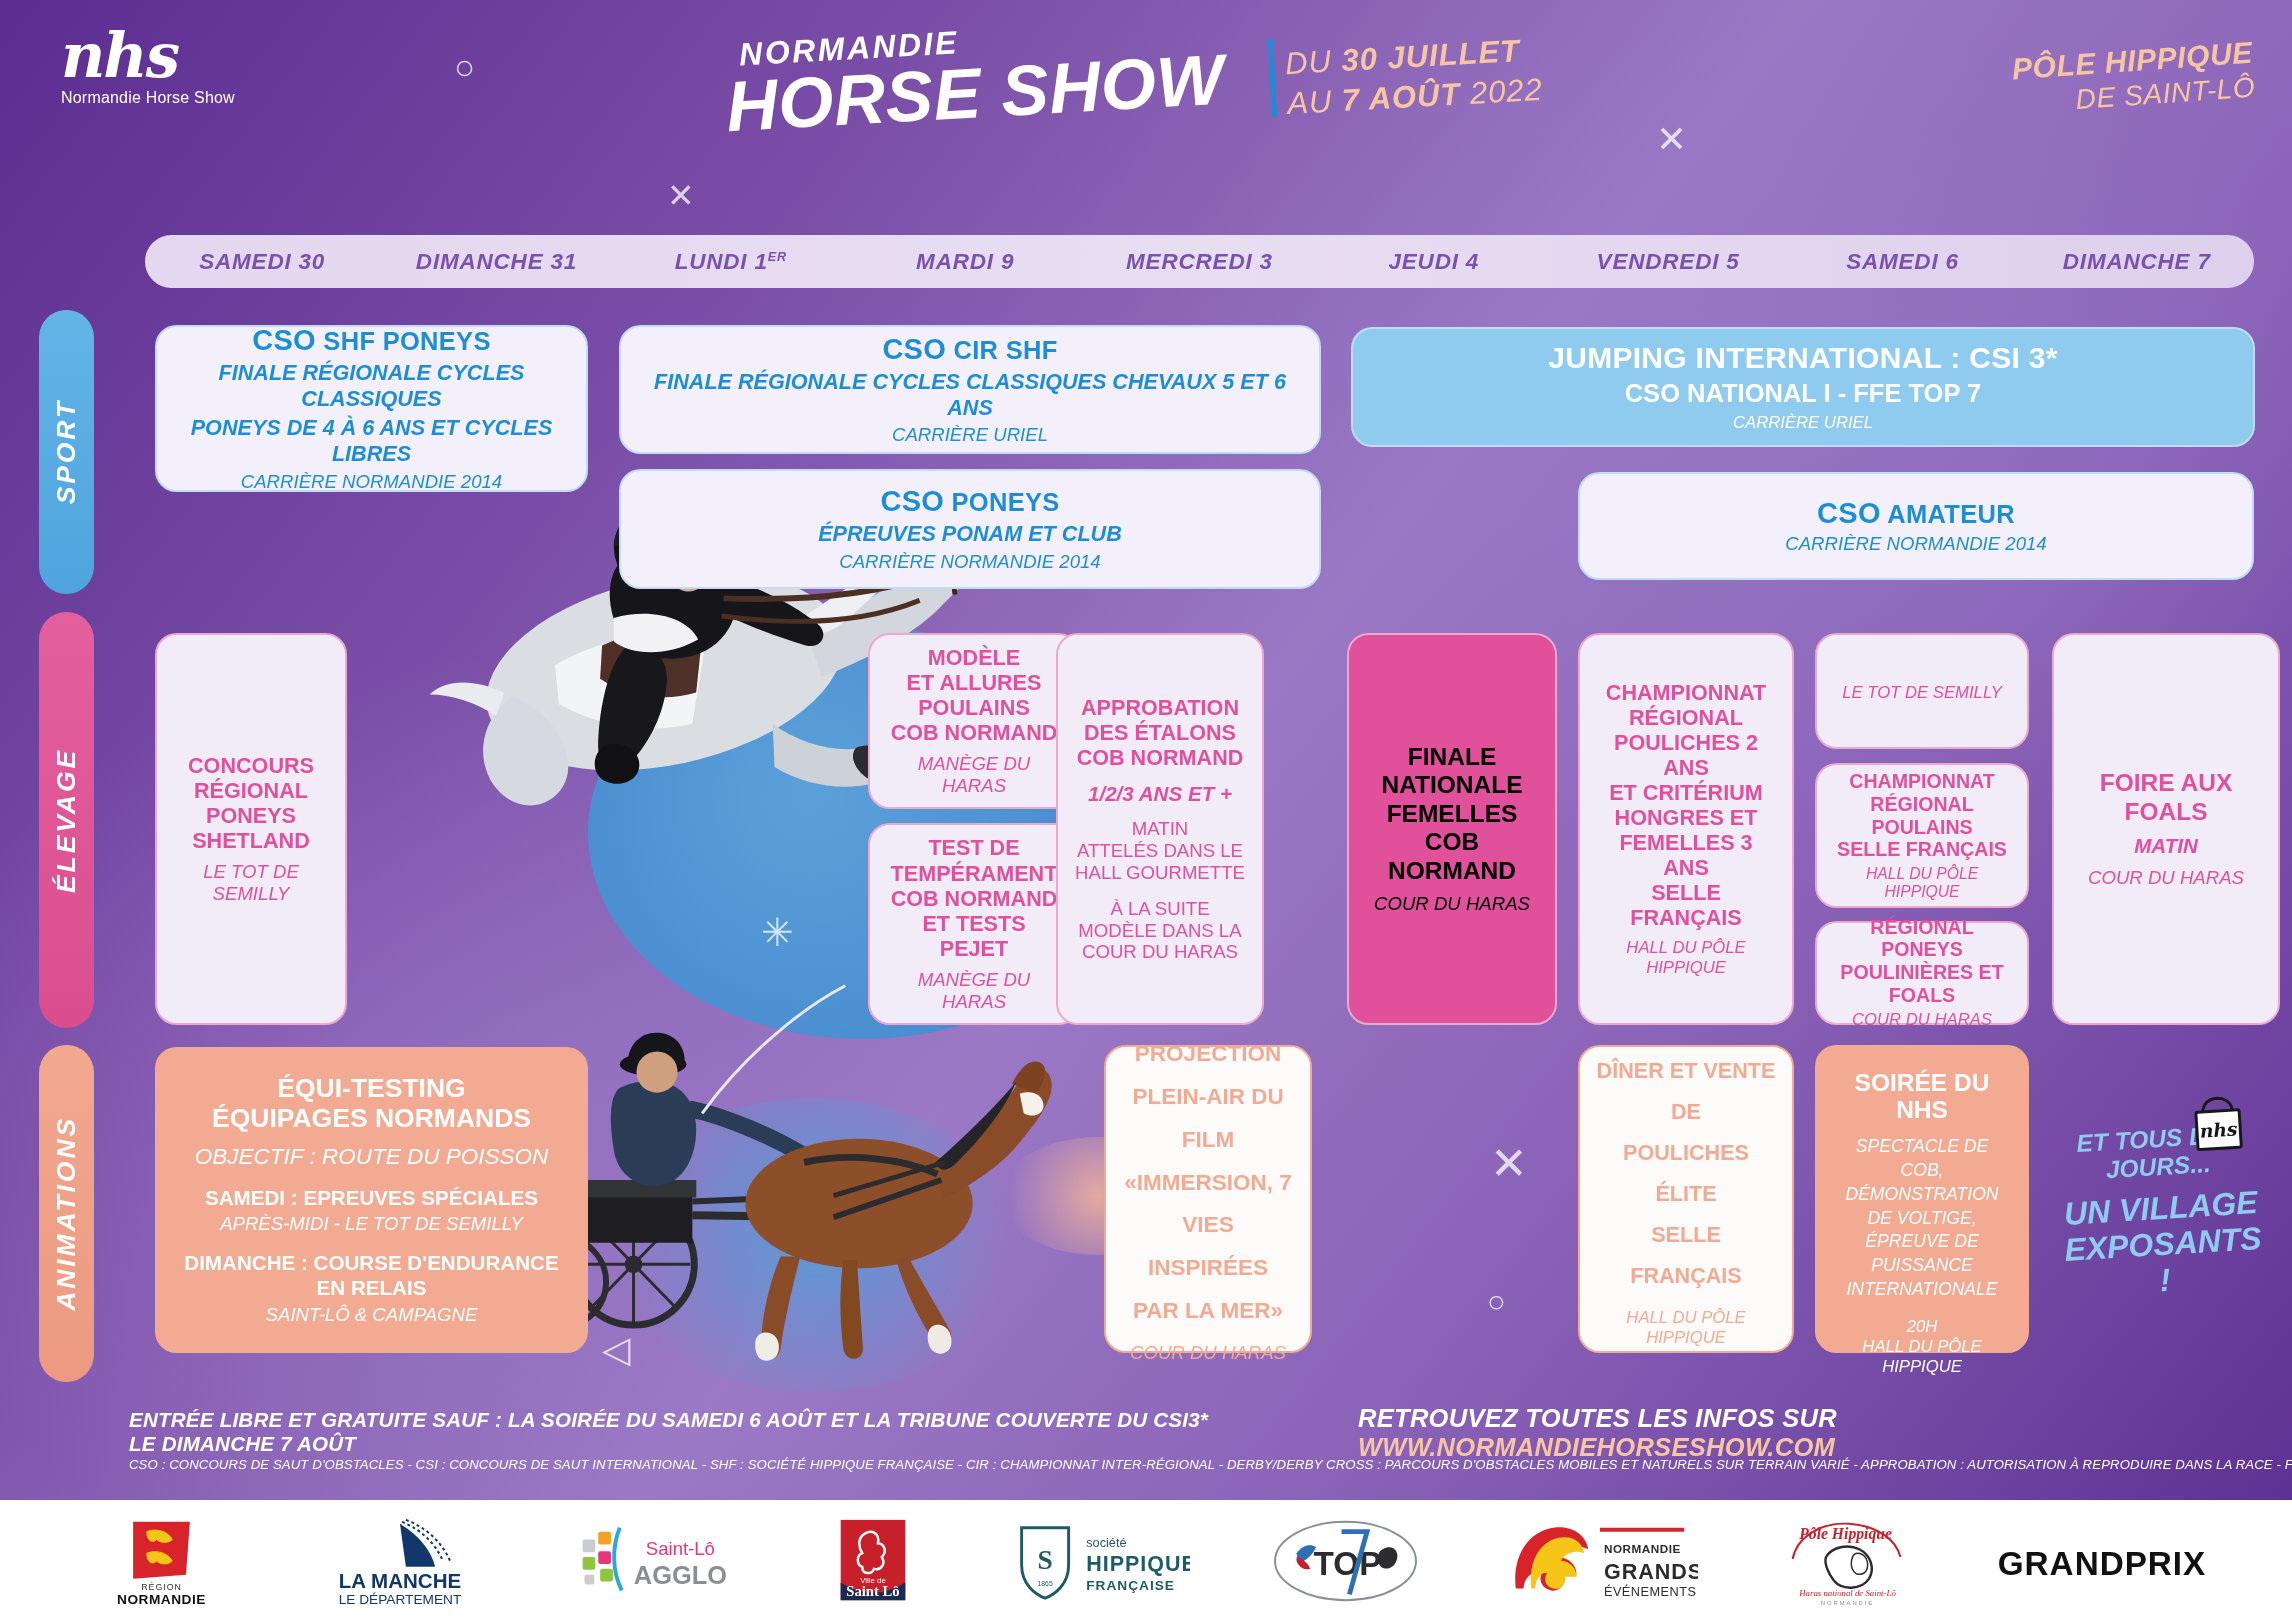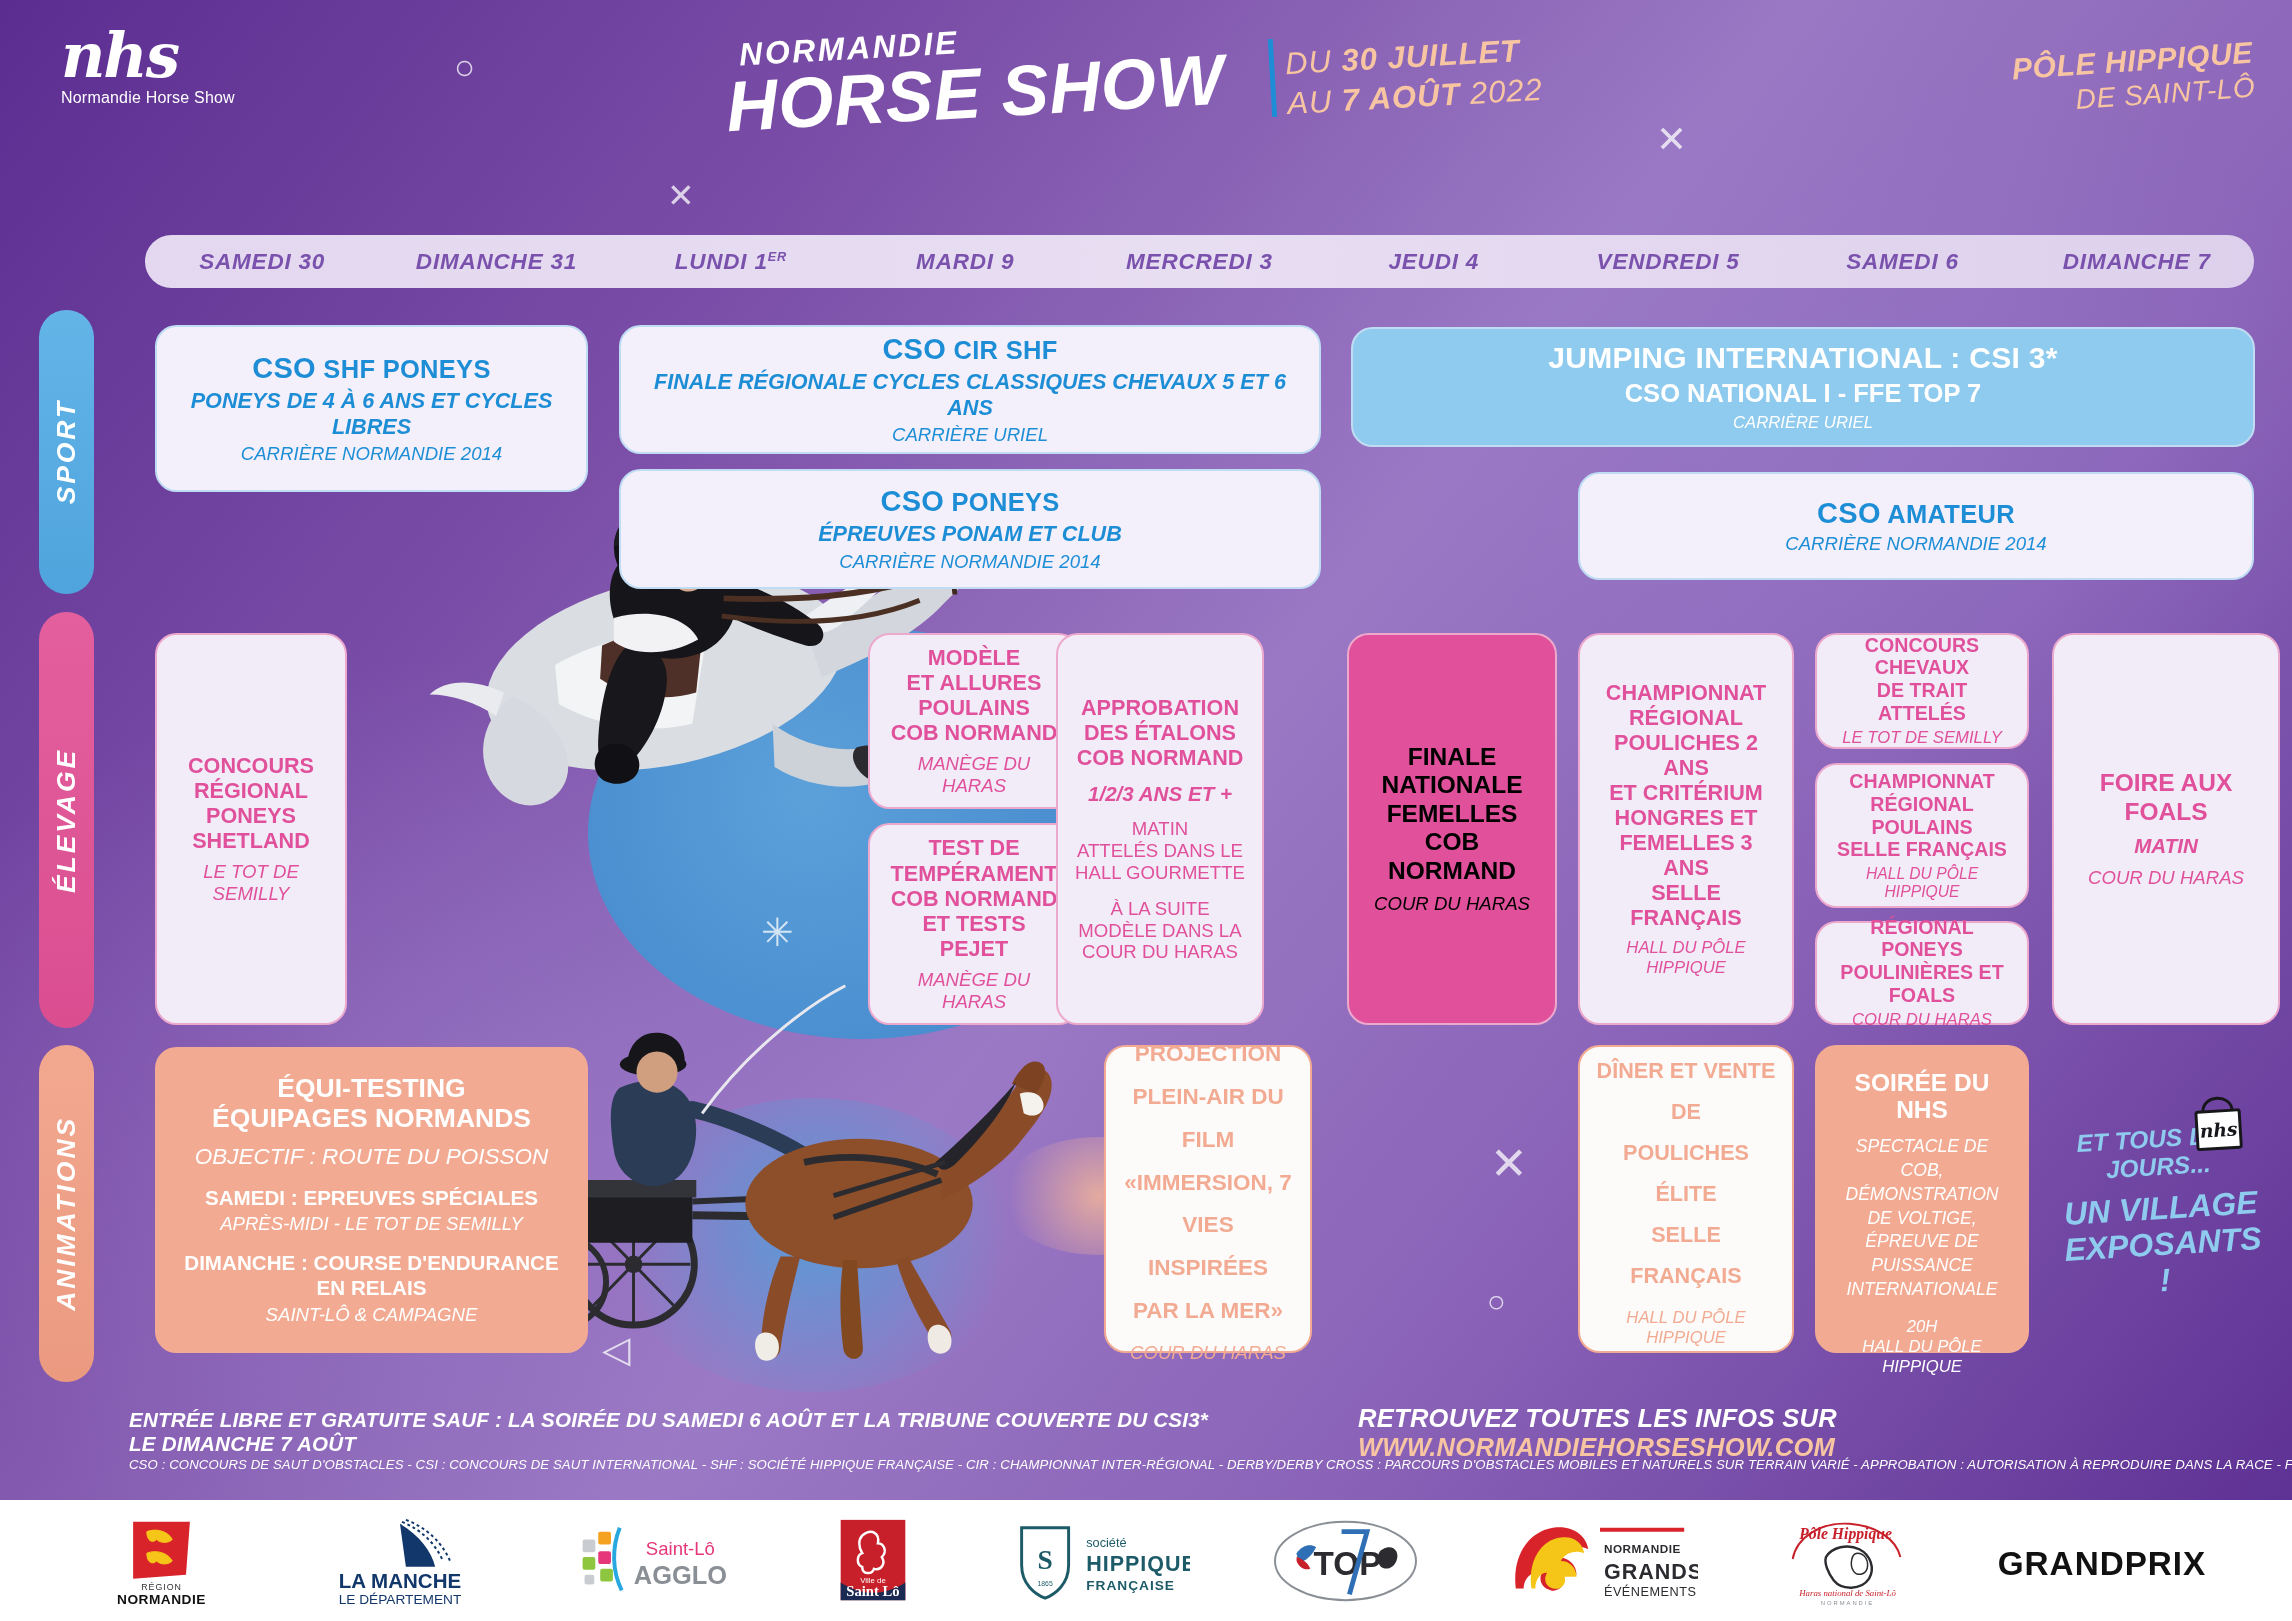--- a/index.html
+++ b/index.html
@@ -297,20 +297,21 @@
     </div>
   <div class="rowtab tab-elevage">
       <span>ÉLEVAGE</span>
     </div>
   <div class="rowtab tab-animations" style="top:1045px;height:337px;background:linear-gradient(180deg,#f2a88f,#eb9a80);left:39px;width:55px;border-radius:27.4px;position:absolute;display:flex;align-items:center;justify-content:center;color:#fff;font-weight:700;font-style:italic;letter-spacing:2.9px;font-size:26.5px;">
       <span>ANIMATIONS</span>
     </div>
 
   <div class="card sport-card" style="left:155px; top:325px; width:433px; height:167px;">
     <div class="hd"><span>CSO</span><span class="lite"> SHF PONEYS</span></div>
+    <div class="ln">FINALE RÉGIONALE CYCLES CLASSIQUES</div>
     <div class="ln">PONEYS DE 4 À 6 ANS ET CYCLES LIBRES</div>
     <div class="loc">CARRIÈRE NORMANDIE 2014</div>
   </div>
 
   <div class="card sport-card" style="left:619px; top:325px; width:702px; height:129px;">
     <div class="hd"><span>CSO</span><span class="lite"> CIR SHF</span></div>
     <div class="ln">FINALE RÉGIONALE CYCLES CLASSIQUES CHEVAUX 5 ET 6 ANS</div>
     <div class="loc">CARRIÈRE URIEL</div>
   </div>
 
@@ -397,24 +398,20 @@
       <span>POULICHES 2 ANS</span><br>
       <span>ET CRITÉRIUM</span><br>
       <span>HONGRES ET</span><br>
       <span>FEMELLES 3 ANS</span><br>
       <span>SELLE FRANÇAIS</span>
     </div>
     <div class="loc" style="font-size:16.7px;">HALL DU PÔLE HIPPIQUE</div>
   </div>
 
   <div class="card elev-card" style="left:1815px; top:633px; width:214px; height:116px;">
-    <div class="hd" style="font-size:19.6px;">
-      <span>CONCOURS CHEVAUX</span><br>
-      <span>DE TRAIT ATTELÉS</span>
-    </div>
     <div class="loc" style="font-size:16.7px;margin-top:3.9px;">LE TOT DE SEMILLY</div>
   </div>
 
   <div class="card elev-card" style="left:1815px; top:763px; width:214px; height:145px;">
     <div class="hd" style="font-size:19.6px;">
       <span>CHAMPIONNAT</span><br>
       <span>RÉGIONAL POULAINS</span><br>
       <span>SELLE FRANÇAIS</span>
     </div>
     <div class="loc" style="font-size:15.7px;margin-top:3.9px;">HALL DU PÔLE HIPPIQUE</div>

